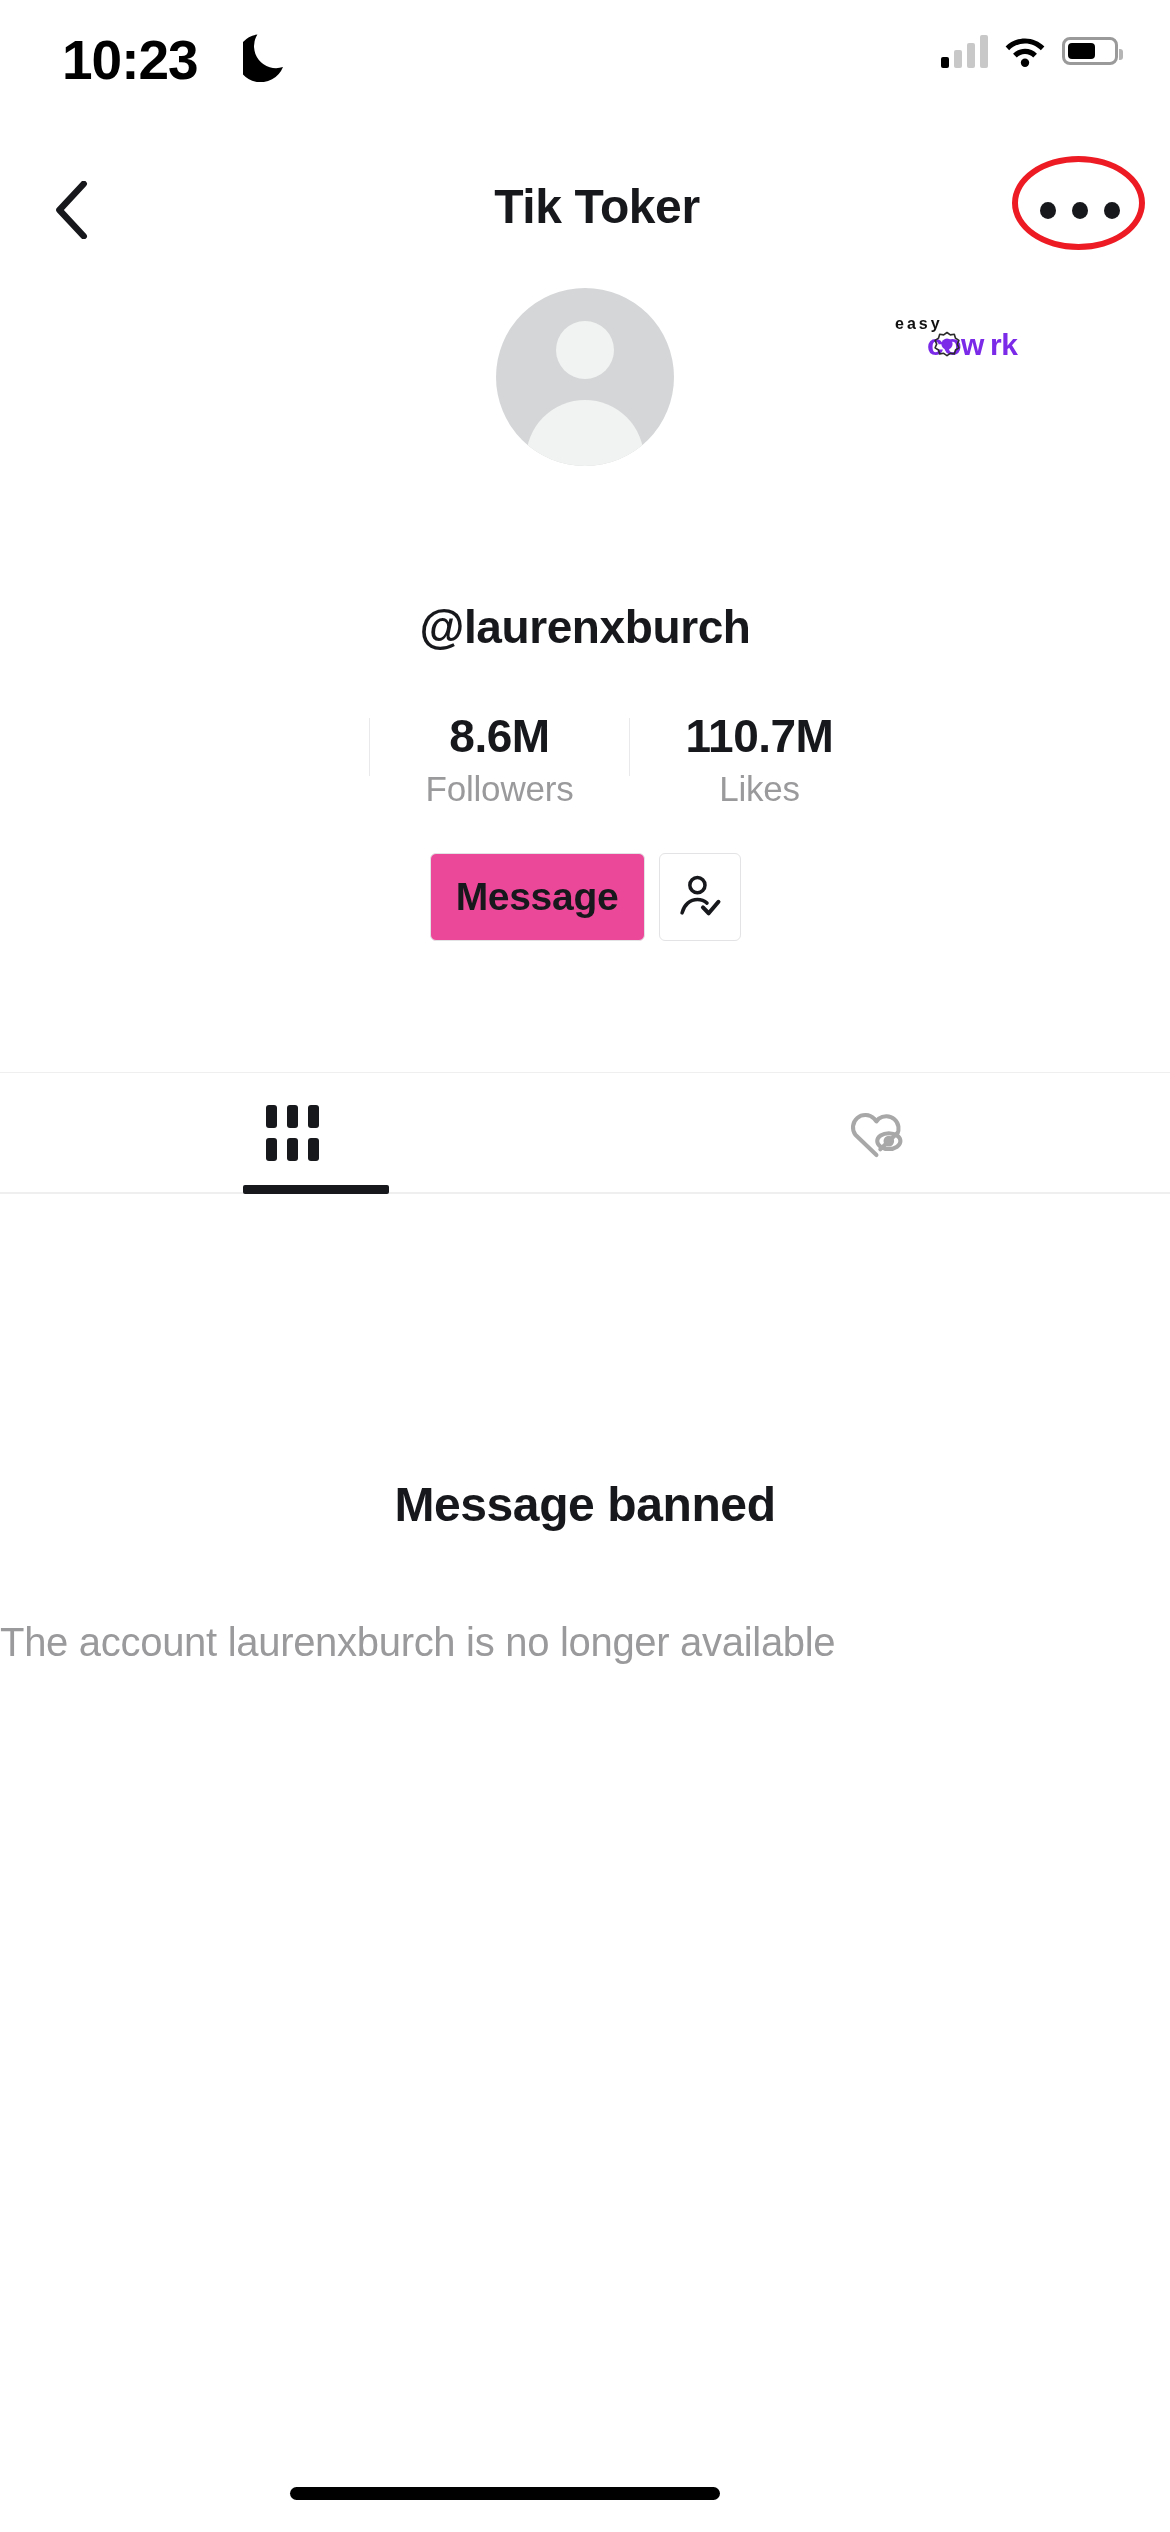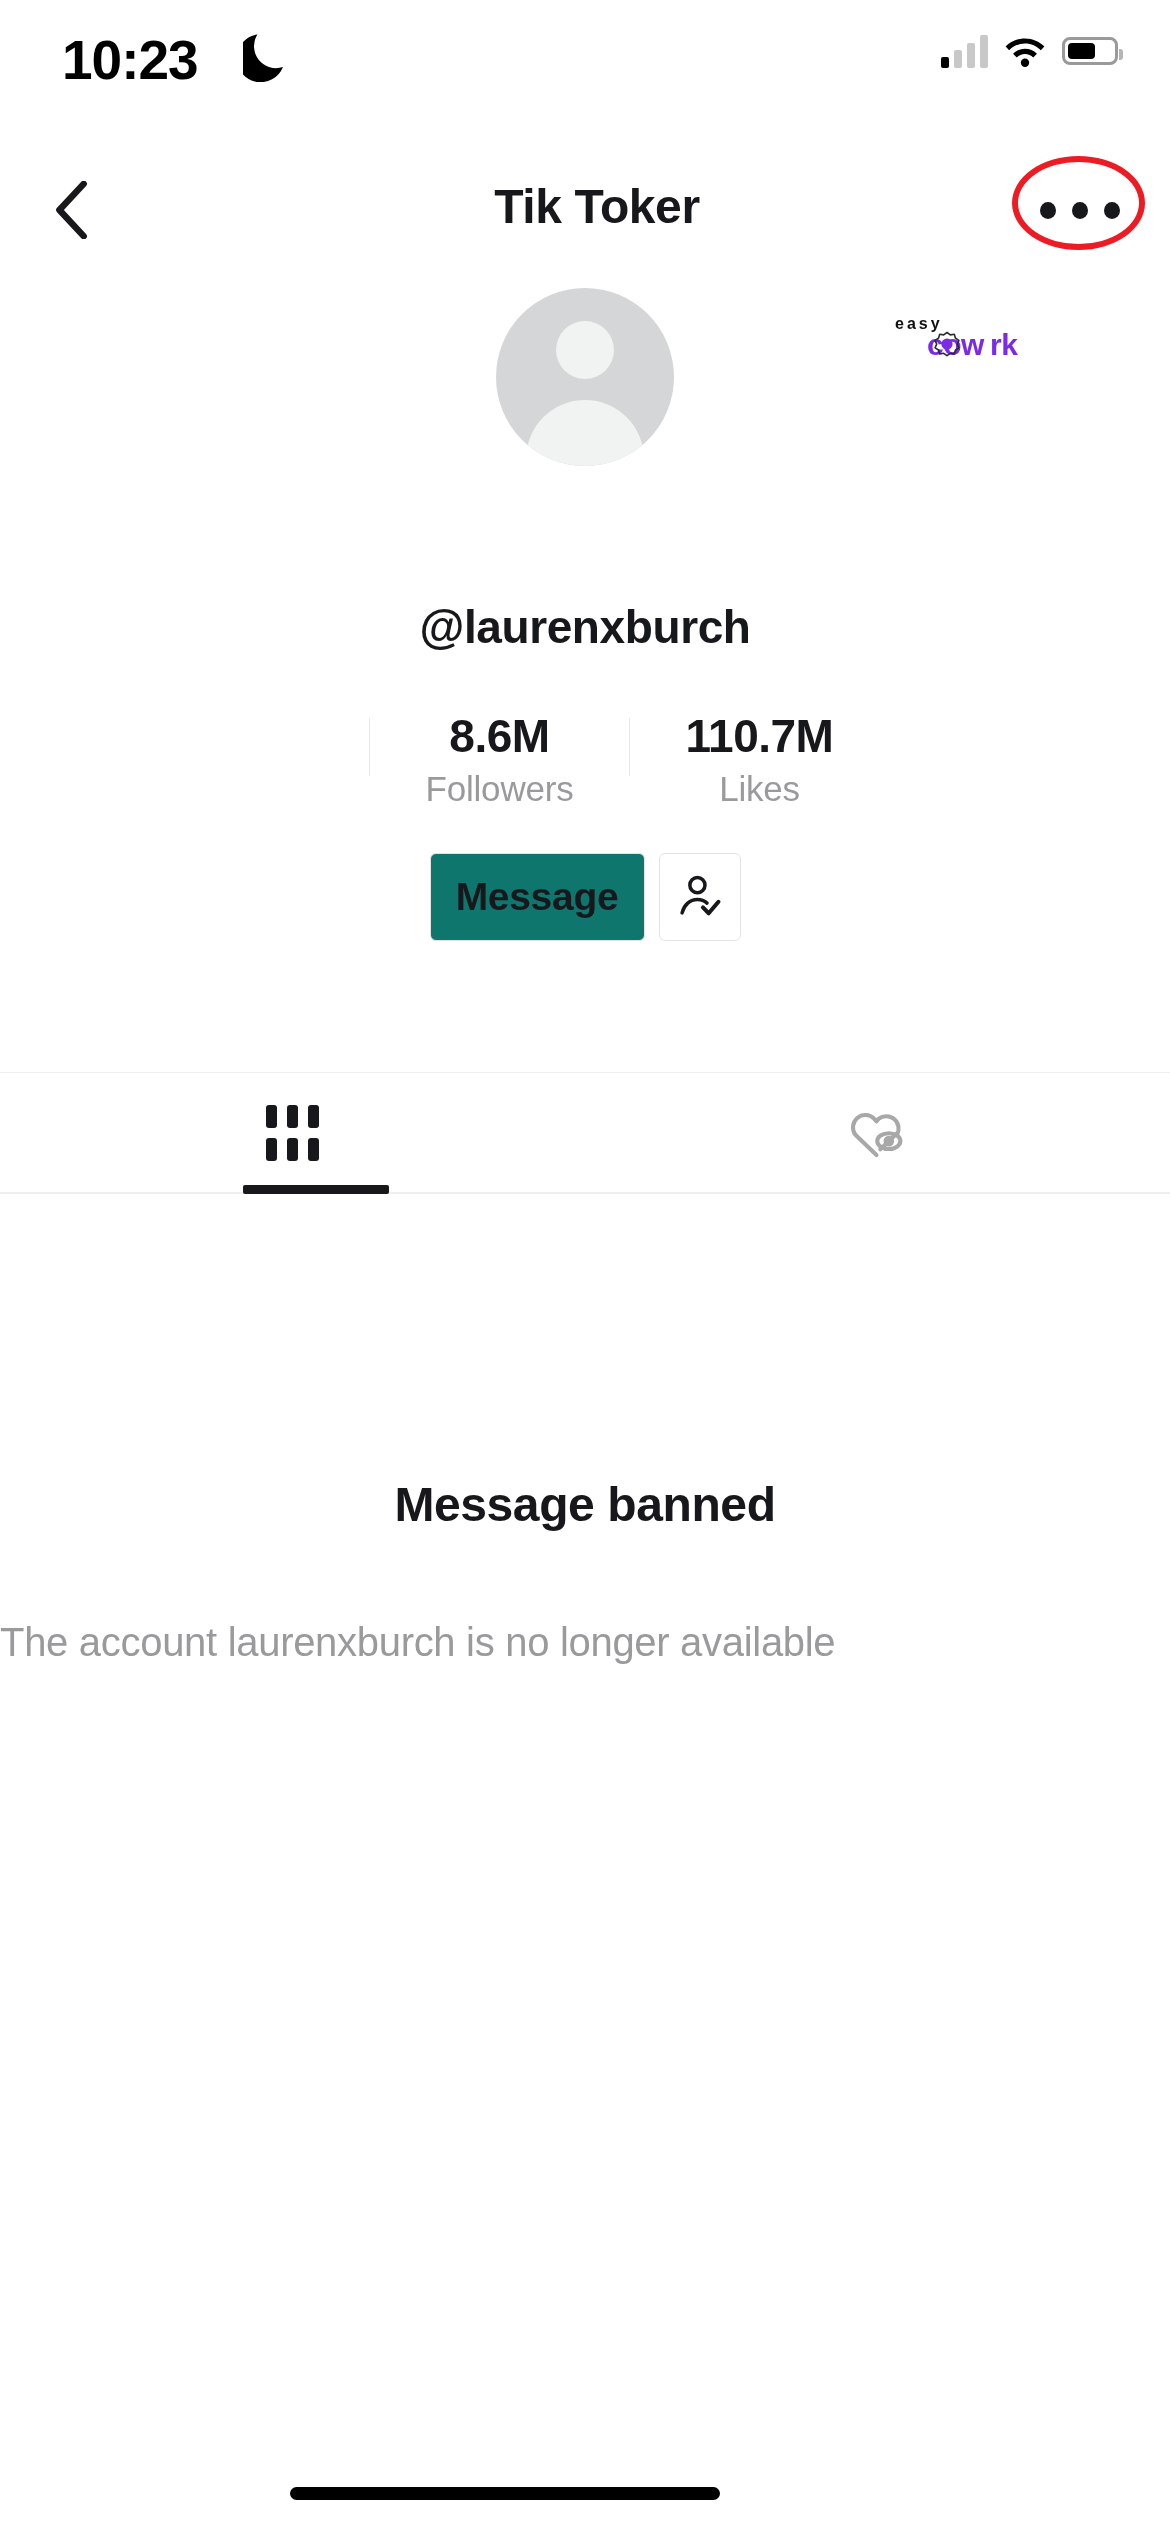--- a/index.html
+++ b/index.html
@@ -137,21 +137,21 @@
   }
 
   
   .actions {
     position:absolute; left:0; top:853px; width:1170px;
     display:flex; justify-content:center; align-items:center; gap:14px;
   }
   .btn-message {
     width:215px; height:88px;
     border:1.6px solid #e3e3e5; border-radius:6px;
-    background:#0f766e;
+    background:#ec4899;
     display:flex; align-items:center; justify-content:center;
     font-size:39px; font-weight:600; color:#17181c; letter-spacing:-0.3px;
   }
   .btn-follow-icon {
     width:82px; height:88px;
     border:1.6px solid #e3e3e5; border-radius:6px;
     background:#fff;
     display:flex; align-items:center; justify-content:center;
   }
 

